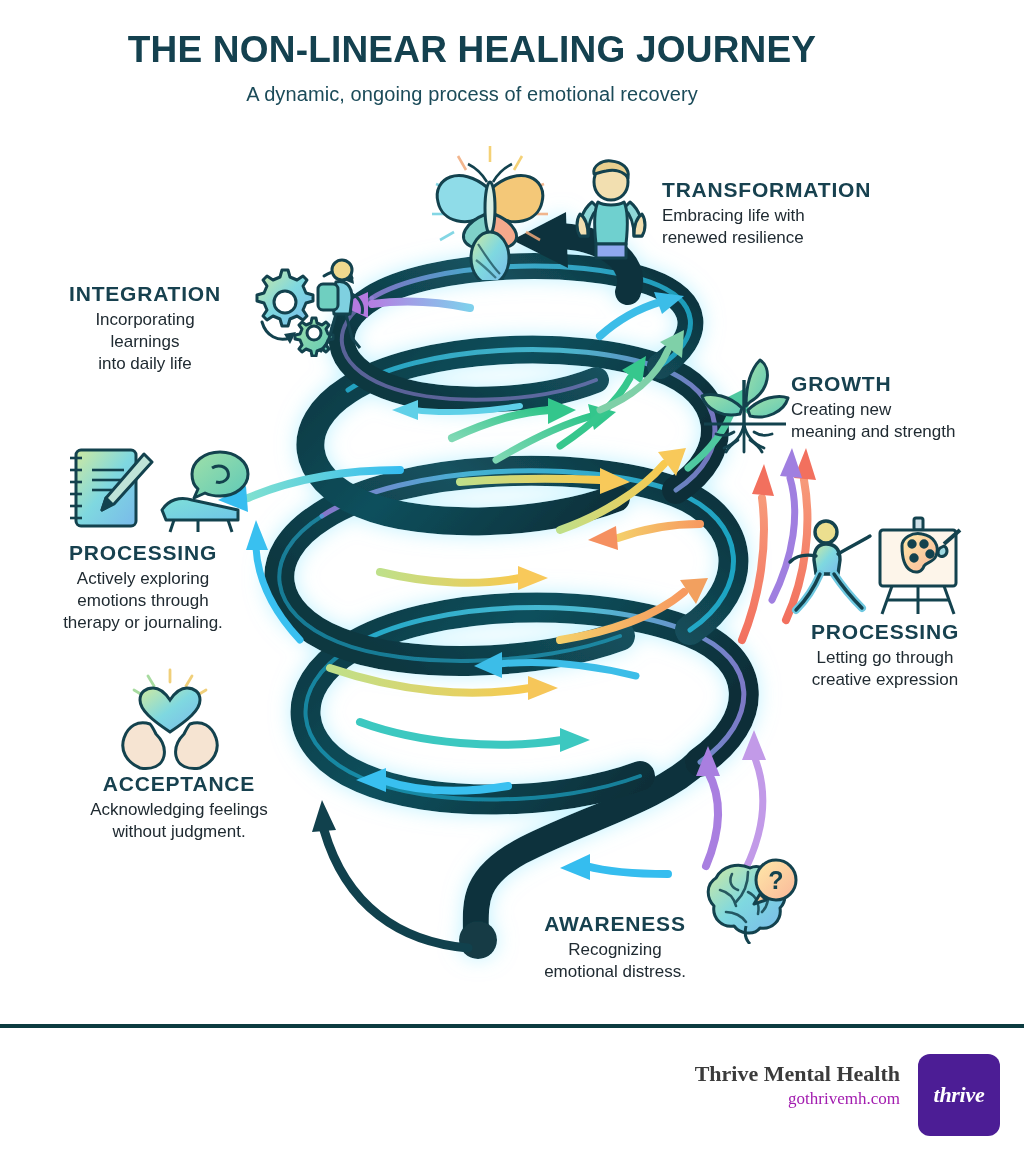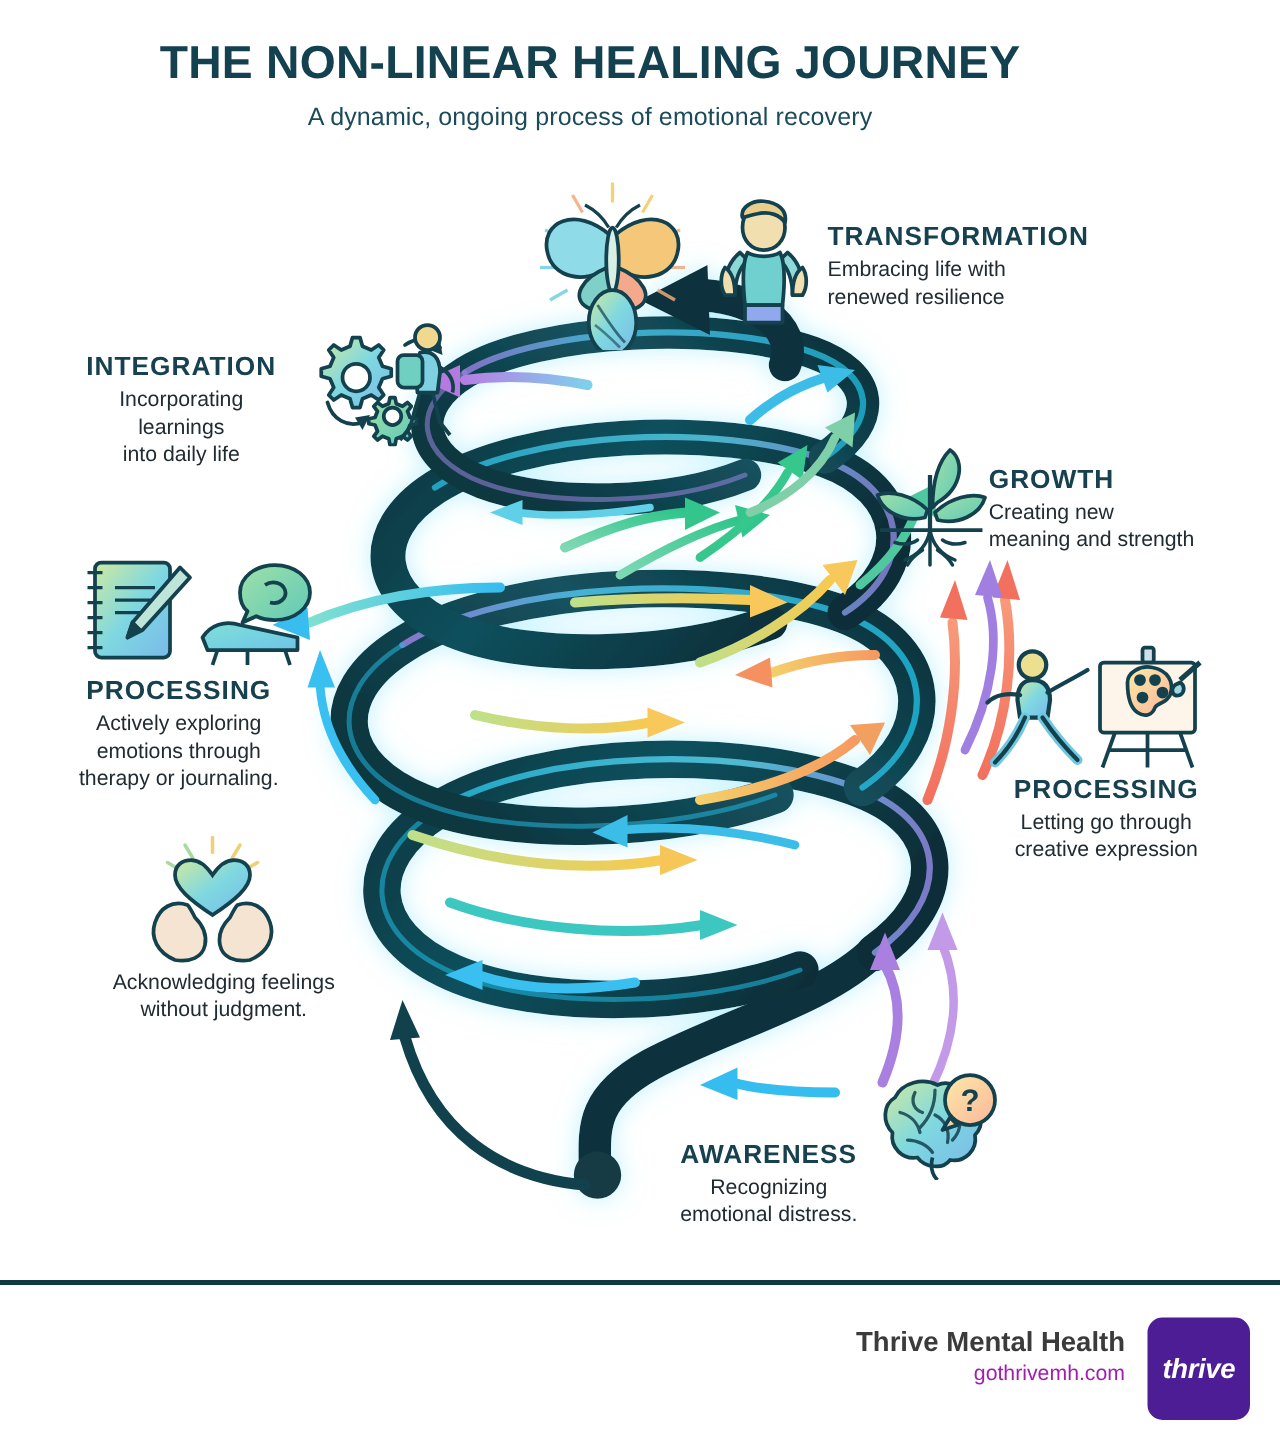--- a/index.html
+++ b/index.html
@@ -89,20 +89,21 @@
     height: 4px;
     background: #0c3b40;
   }
   #footer {
     position: absolute;
     left: 0;
     top: 1028px;
     width: 1024px;
     height: 126px;
     background: #ffffff;
+    font-family: Liberation Serif, serif;
   }
   #footer-text {
     position: absolute;
     right: 124px;
     top: 33px;
     text-align: right;
   }
   #brand-name {
     font-size: 22px;
     font-weight: bold;
@@ -579,20 +580,21 @@
 
   <div class="stage align-center" style="left:760px; top:620px; width:250px;">
     <div class="stage-title">PROCESSING</div>
     <div class="stage-desc">
       <div>Letting go through</div>
       <div>creative expression</div>
     </div>
   </div>
 
   <div class="stage align-center" style="left:34px; top:772px; width:290px;">
+    <div class="stage-title">ACCEPTANCE</div>
     <div class="stage-desc">
       <div>Acknowledging feelings</div>
       <div>without judgment.</div>
     </div>
   </div>
 
   <div class="stage align-center" style="left:500px; top:912px; width:230px;">
     <div class="stage-title">AWARENESS</div>
     <div class="stage-desc">
       <div>Recognizing</div>

